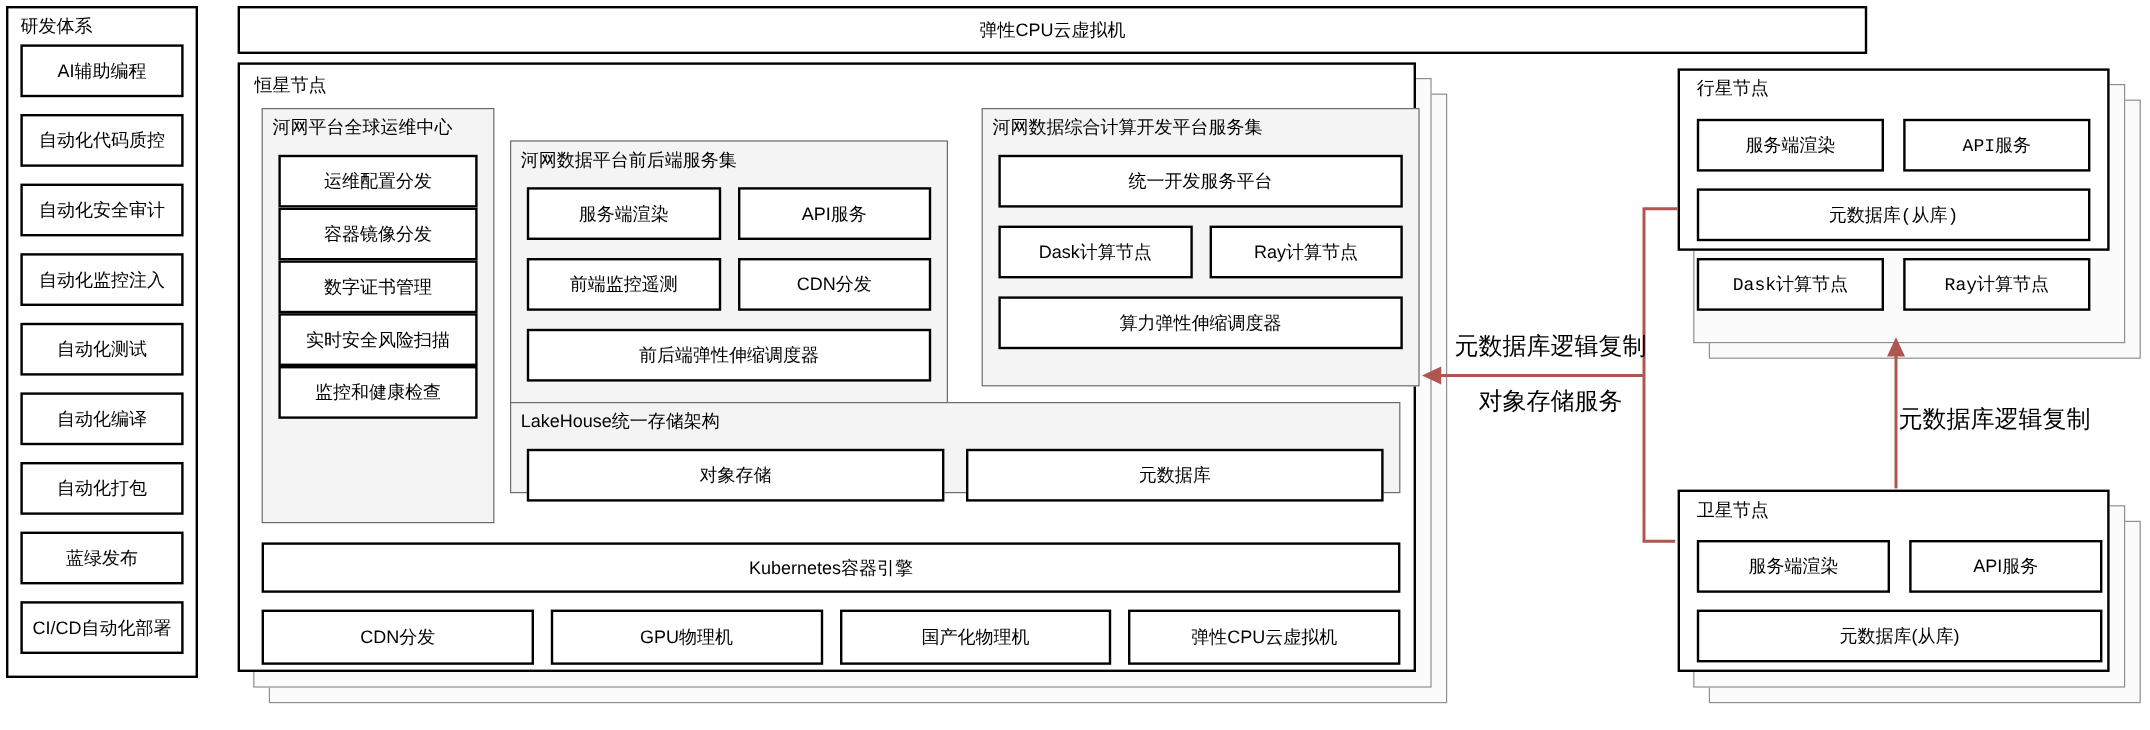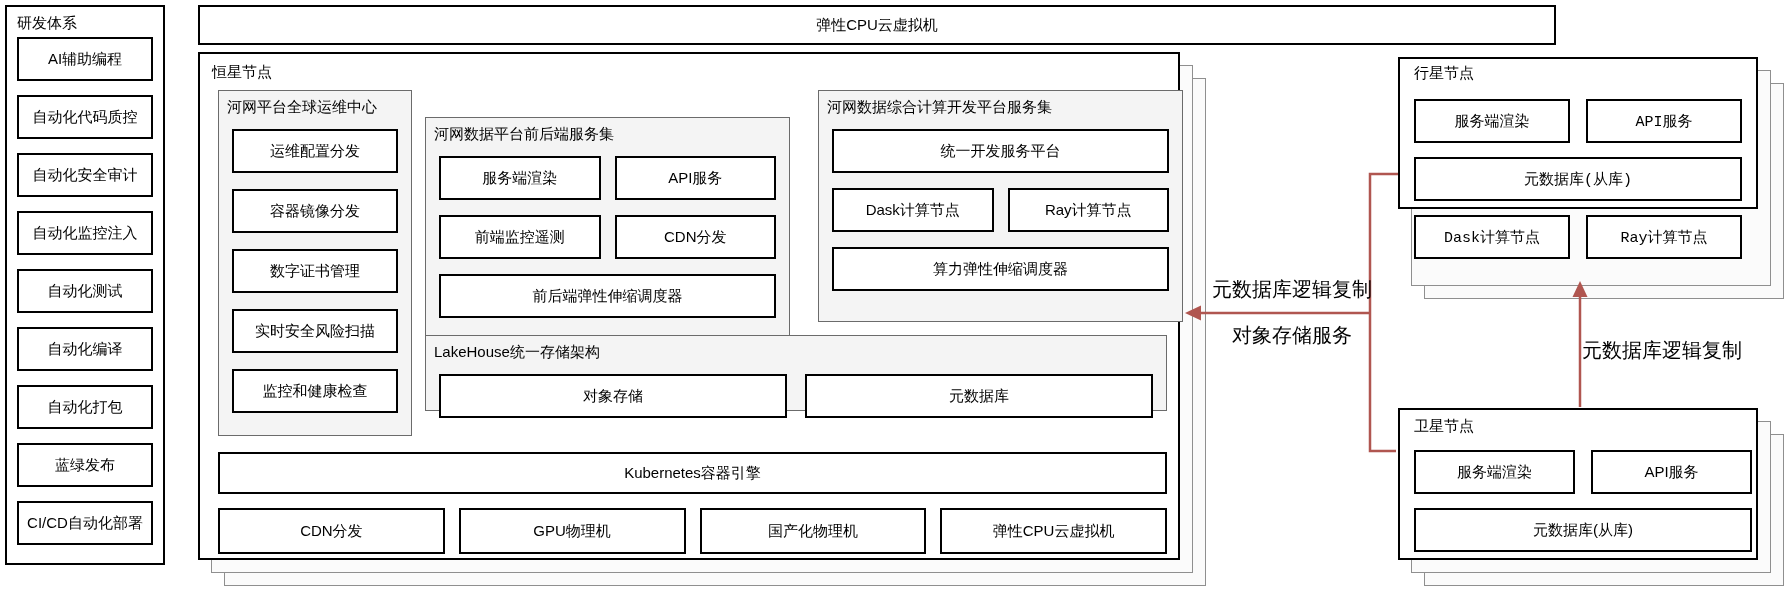--- a/index.html
+++ b/index.html
@@ -45,21 +45,21 @@
   <div class="frame" style="left:198px;top:5px;width:1358px;height:40px;display:flex;align-items:center;justify-content:center;font-size:15px;">弹性CPU云虚拟机</div>
 
   <div class="shadow" style="left:224px;top:78px;width:982px;height:508px;"></div>
   <div class="shadow" style="left:211px;top:65px;width:982px;height:508px;"></div>
 
   <div class="frame" style="left:198px;top:52px;width:982px;height:508px;">
     <div class="f-title">恒星节点</div>
 
     <div class="group" style="left:18px;top:36px;width:194px;height:346px;padding-bottom:8px;">
       <div class="g-title">河网平台全球运维中心</div>
-      <div class="col" style="gap:16px;margin:12px 13px 0 13px;">
+      <div class="col" style="margin:12px 13px 0 13px;">
         <div class="wbox">运维配置分发</div>
         <div class="wbox">容器镜像分发</div>
         <div class="wbox">数字证书管理</div>
         <div class="wbox">实时安全风险扫描</div>
         <div class="wbox">监控和健康检查</div>
       </div>
     </div>
 
     <div class="group" style="left:225px;top:36px;width:365px;height:232px;margin-top:27px;">
       <div class="g-title">河网数据平台前后端服务集</div>

